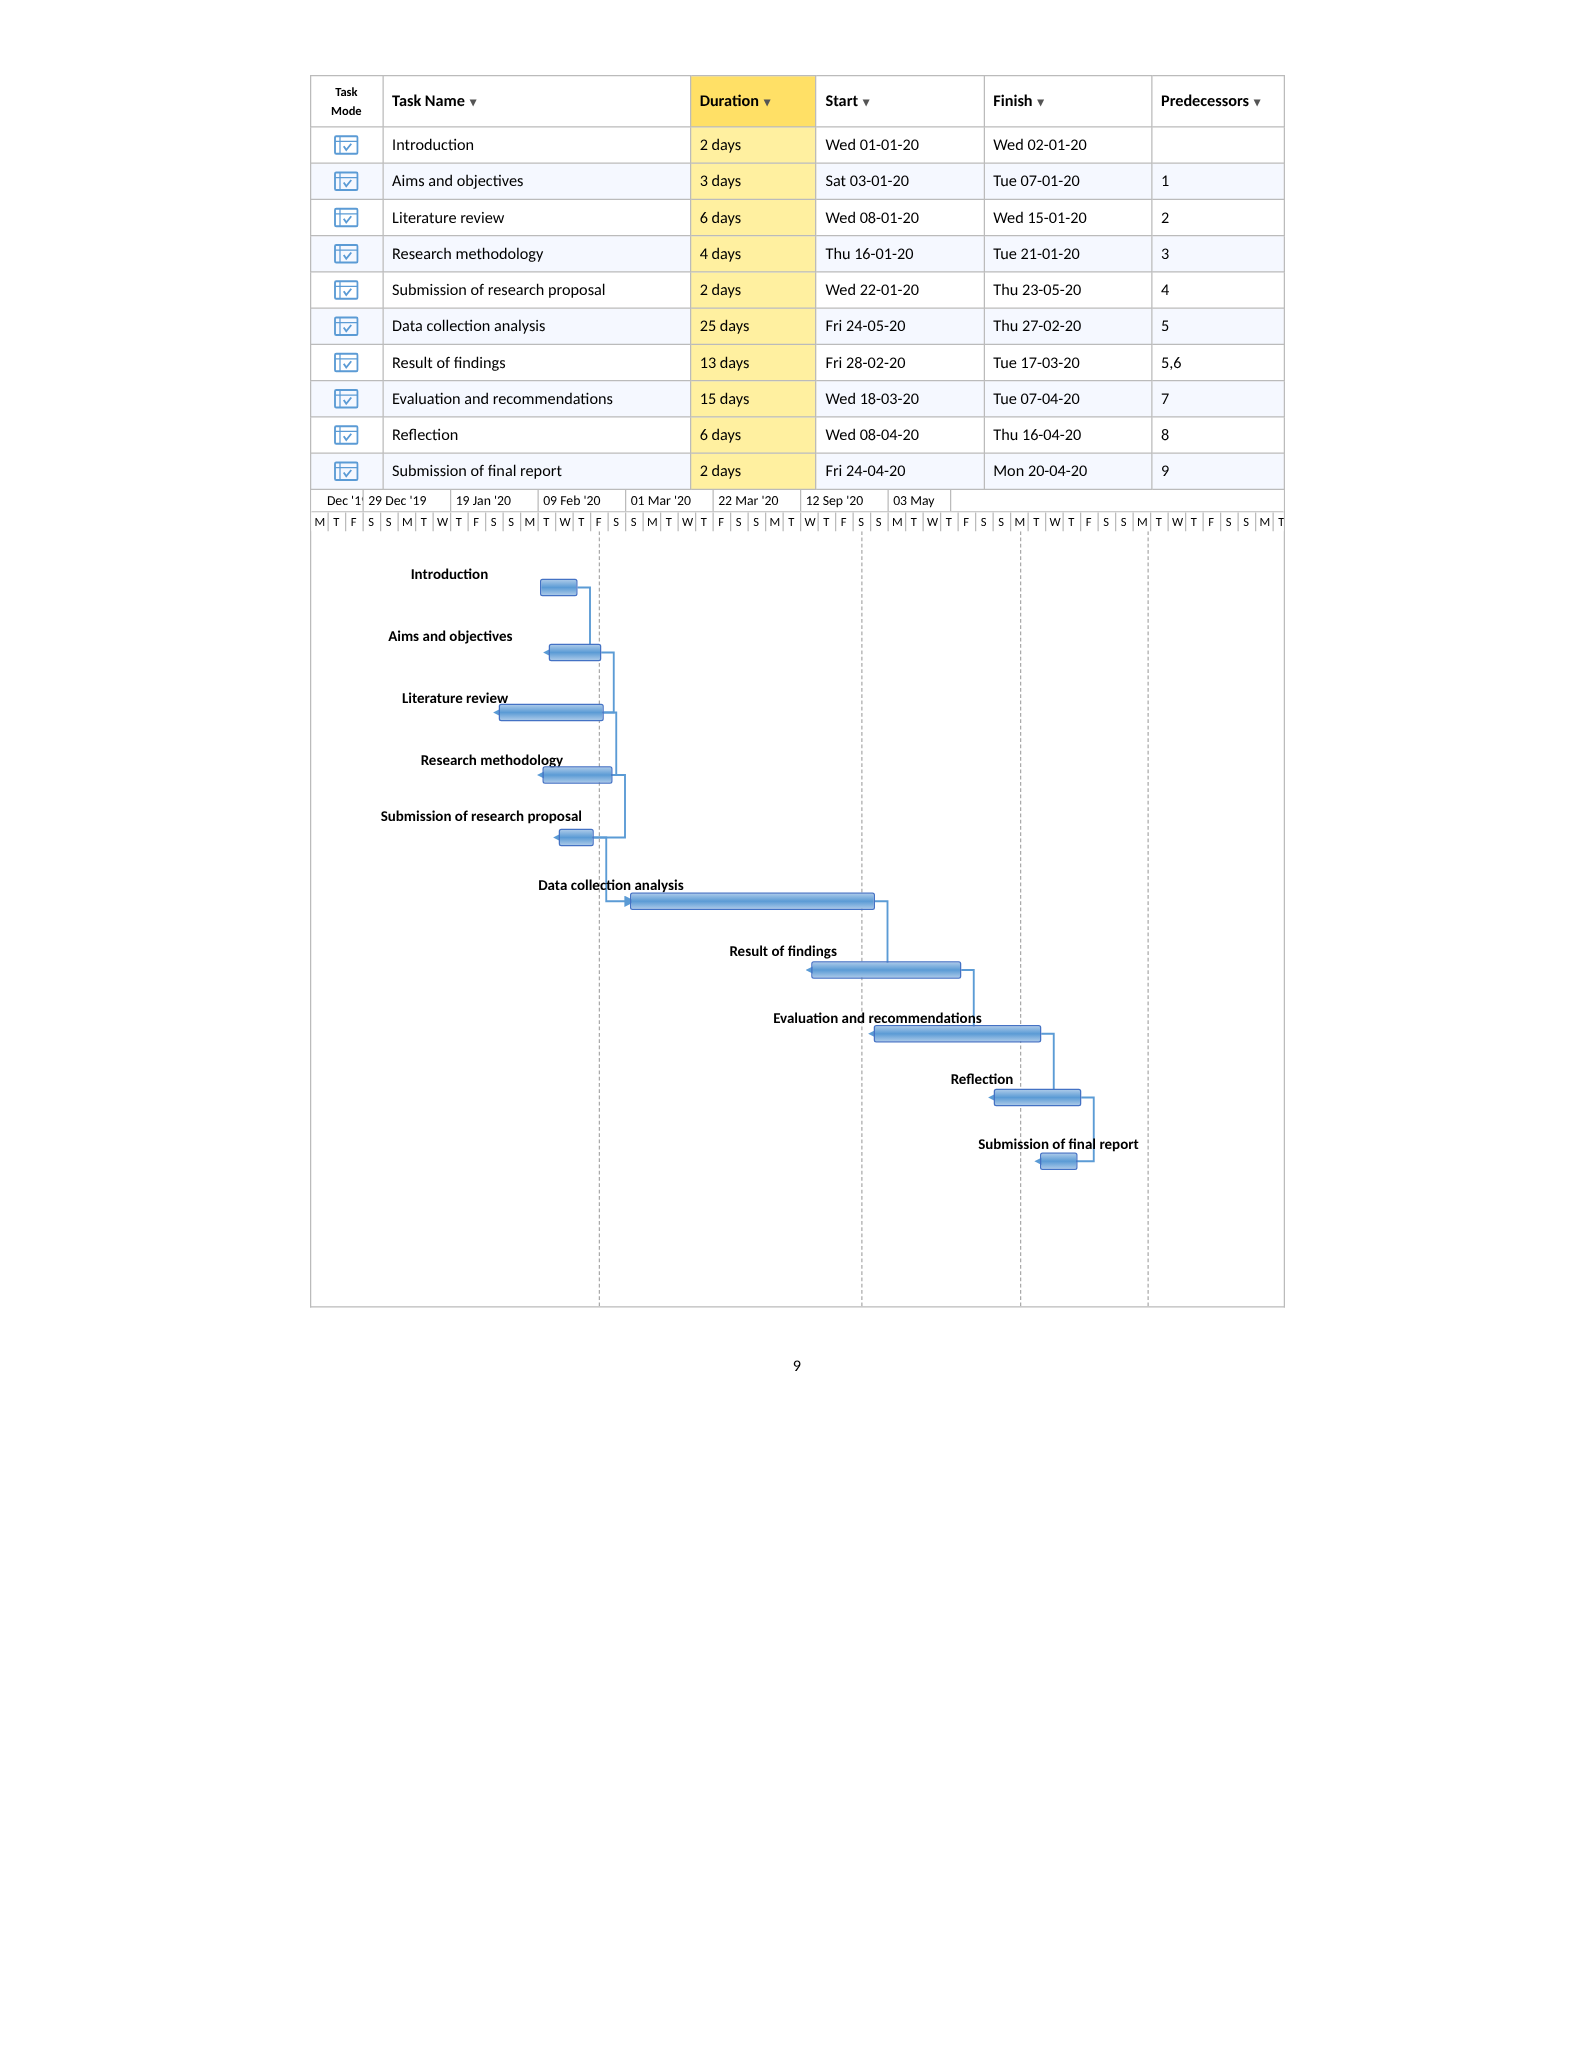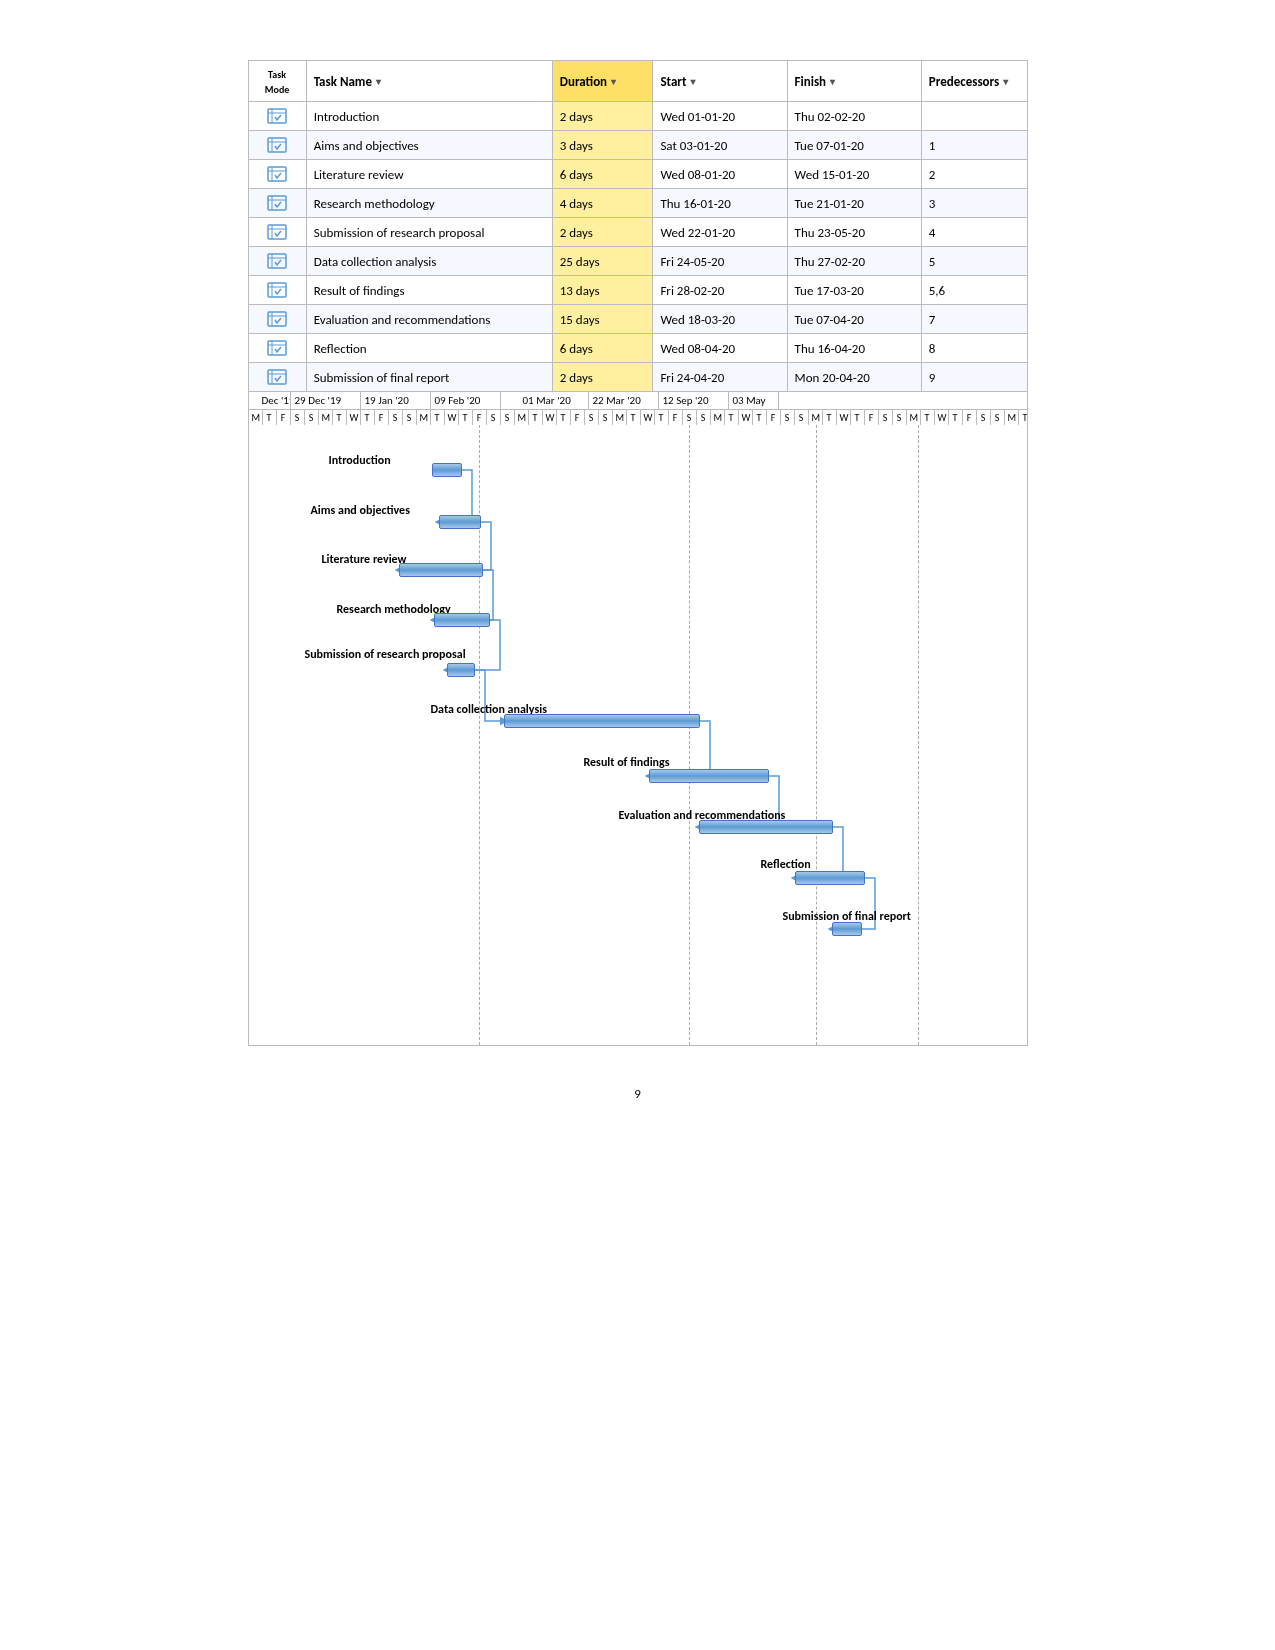--- a/index.html
+++ b/index.html
@@ -193,21 +193,21 @@
       <rect x="1" y="2" width="18" height="14" rx="1" fill="none" stroke="#5b9bd5" stroke-width="1.5"></rect>
       <line x1="5" y1="2" x2="5" y2="16" stroke="#5b9bd5" stroke-width="1"></line>
       <line x1="1" y1="6" x2="19" y2="6" stroke="#5b9bd5" stroke-width="1"></line>
       <path d="M8 10 L10 13 L14 8" stroke="#5b9bd5" stroke-width="1.5" fill="none"></path>
     </svg>
   </span>
           </td>
           <td class="col-name">Introduction</td>
           <td class="col-duration">2 days</td>
           <td class="col-start">Wed 01-01-20</td>
-          <td class="col-finish">Thu 02-02-20</td>
+          <td class="col-finish">Wed 02-01-20</td>
           <td class="col-pred"></td>
         </tr>
         <tr style="background: rgb(245, 248, 255);">
           <td class="col-mode">
             <span style="color:#5b9bd5;font-size:16px;display:flex;align-items:center;justify-content:center;">
     <svg viewBox="0 0 20 18" width="20" height="18">
       <rect x="1" y="2" width="18" height="14" rx="1" fill="none" stroke="#5b9bd5" stroke-width="1.5"></rect>
       <line x1="5" y1="2" x2="5" y2="16" stroke="#5b9bd5" stroke-width="1"></line>
       <line x1="1" y1="6" x2="19" y2="6" stroke="#5b9bd5" stroke-width="1"></line>
       <path d="M8 10 L10 13 L14 8" stroke="#5b9bd5" stroke-width="1.5" fill="none"></path>
@@ -359,21 +359,21 @@
       </tbody>
   </table>
 
   <div class="gantt-chart-wrapper">
 
     <div class="timeline-months" id="timeline-months">
         <div class="timeline-month" style="width: 42px; flex-shrink: 0; padding-left: 13px;">Dec '19</div>
         <div class="timeline-month" style="width: 70px; flex-shrink: 0;">29 Dec '19</div>
         <div class="timeline-month" style="width: 70px; flex-shrink: 0;">19 Jan '20</div>
         <div class="timeline-month" style="width: 70px; flex-shrink: 0;">09 Feb '20</div>
-        <div class="timeline-month" style="width: 70px; flex-shrink: 0; margin-left: 18px;">01 Mar '20</div>
+        <div class="timeline-month" style="width: 70px; flex-shrink: 0;">01 Mar '20</div>
         <div class="timeline-month" style="width: 70px; flex-shrink: 0;">22 Mar '20</div>
         <div class="timeline-month" style="width: 70px; flex-shrink: 0;">12 Sep '20</div>
         <div class="timeline-month" style="width: 50px; flex-shrink: 0;">03 May</div>
       </div>
 
     <div class="timeline-days" id="timeline-days">
         <div class="timeline-day" style="width: 14px;">M</div>
         <div class="timeline-day" style="width: 14px;">T</div>
         <div class="timeline-day" style="width: 14px;">F</div>
         <div class="timeline-day" style="width: 14px;">S</div>

